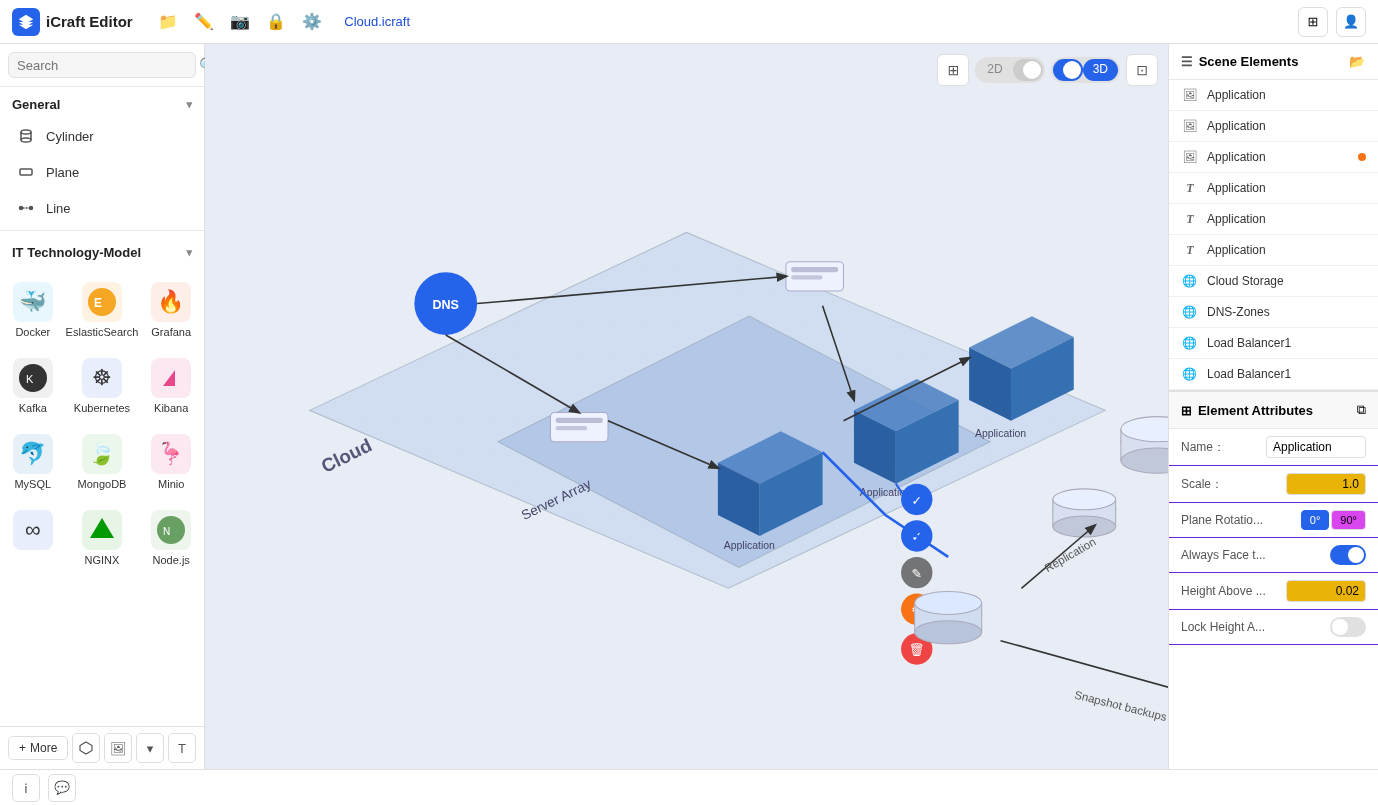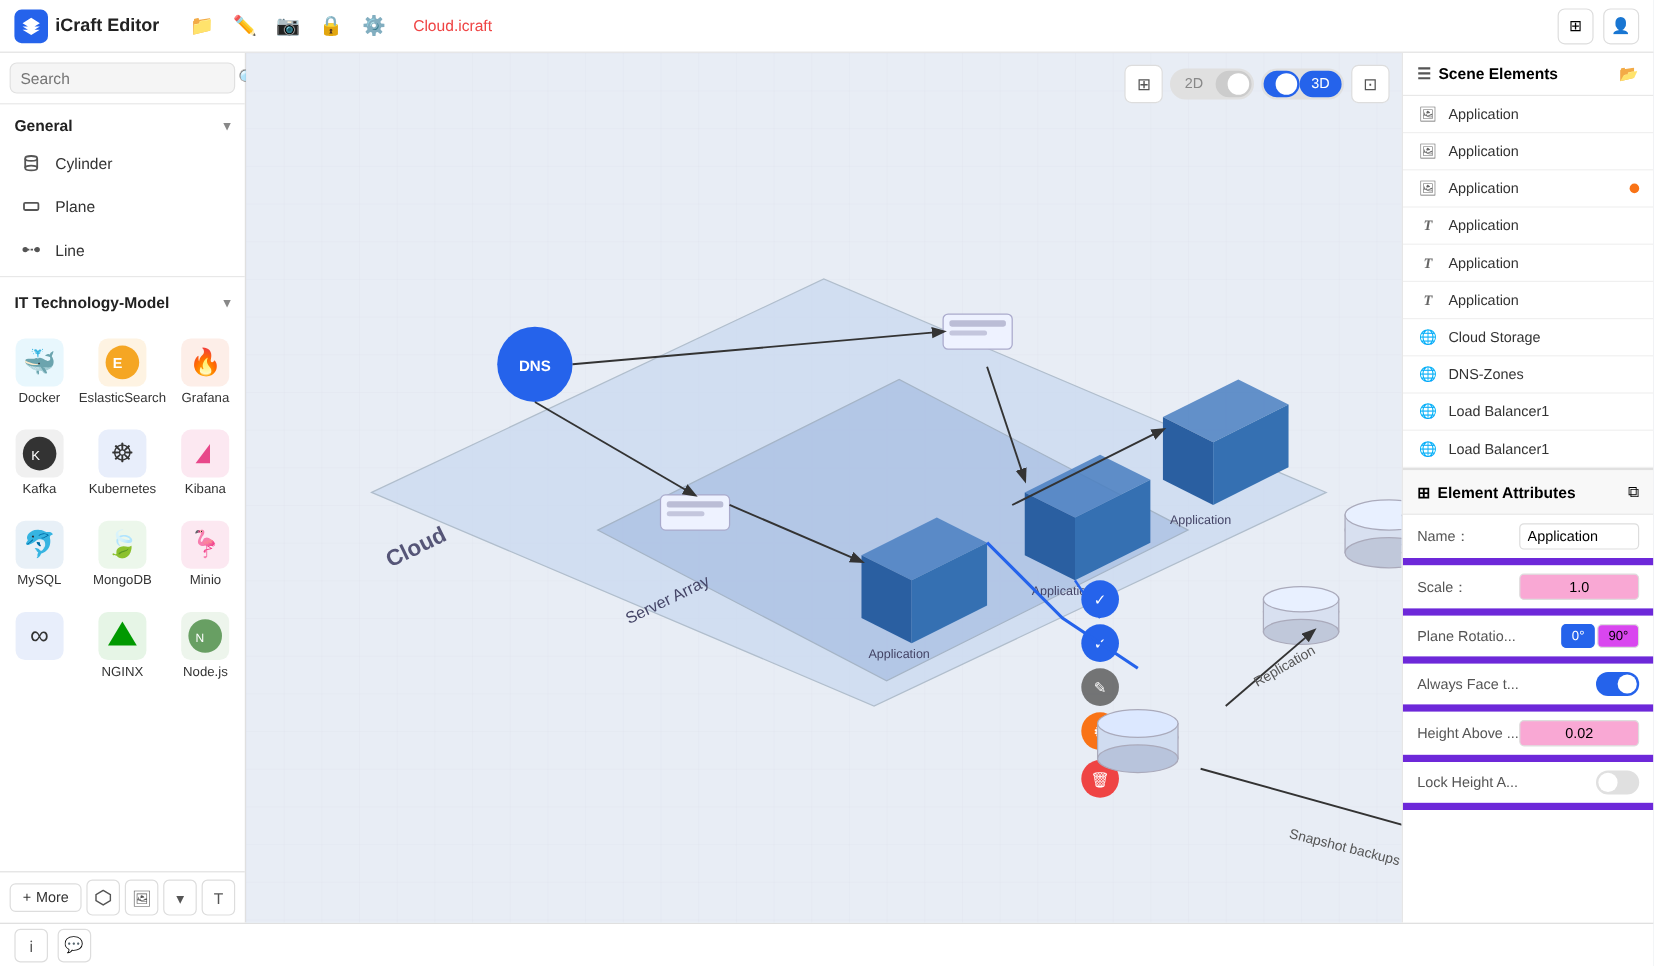--- a/index.html
+++ b/index.html
@@ -5,21 +5,21 @@
     * { box-sizing: border-box; margin: 0; padding: 0; }
     body { font-family: -apple-system, BlinkMacSystemFont, 'Segoe UI', sans-serif; font-size: 13px; background: #f0f0f0; display: flex; flex-direction: column; height: 805px; width: 1378px; overflow: hidden; }
 
     
     #topbar { display: flex; align-items: center; height: 44px; background: #fff; border-bottom: 1px solid #e0e0e0; padding: 0 12px; gap: 10px; flex-shrink: 0; }
     #topbar .logo { display: flex; align-items: center; gap: 6px; font-weight: 700; font-size: 15px; color: #222; }
     #topbar .logo .logo-icon { width: 28px; height: 28px; background: #2563eb; border-radius: 6px; display: flex; align-items: center; justify-content: center; }
     #topbar .logo .logo-icon svg { width: 18px; height: 18px; fill: white; }
     #topbar .toolbar-icons { display: flex; gap: 8px; margin-left: 12px; }
     #topbar .toolbar-icons span { cursor: pointer; color: #555; font-size: 16px; padding: 4px; border-radius: 4px; }
-    #topbar .filename { color: #ef4444; font-size: 13px; margin-left: 8px; }
+    #topbar .filename { color: #1d4ed8; font-size: 13px; margin-left: 8px; }
     #topbar .spacer { flex: 1; }
     #topbar .top-right { display: flex; gap: 8px; }
     #topbar .top-right span { cursor: pointer; width: 30px; height: 30px; display: flex; align-items: center; justify-content: center; border-radius: 6px; border: 1px solid #ddd; }
 
     
     #main { display: flex; flex: 1; overflow: hidden; }
 
     
     #left-sidebar { width: 205px; background: #fff; border-right: 1px solid #e0e0e0; display: flex; flex-direction: column; flex-shrink: 0; }
     #search-bar { padding: 8px; border-bottom: 1px solid #e8e8e8; }
@@ -60,23 +60,23 @@
     #scene-elements-header .header-left .lines-icon { color: #555; }
 
     .scene-item { display: flex; align-items: center; gap: 8px; padding: 6px 12px; cursor: pointer; color: #333; font-size: 12px; border-bottom: 1px solid #f0f0f0; }
     .scene-item .scene-item-icon { width: 18px; height: 18px; display: flex; align-items: center; justify-content: center; color: #666; flex-shrink: 0; }
     .scene-item .dot-orange { width: 8px; height: 8px; background: #f97316; border-radius: 50%; margin-left: auto; }
 
     
     #elem-attrs { border-top: 2px solid #e0e0e0; }
     #elem-attrs-header { display: flex; align-items: center; justify-content: space-between; padding: 10px 12px; background: #f8f8f8; border-bottom: 1px solid #e8e8e8; }
     #elem-attrs-header .header-left { display: flex; align-items: center; gap: 6px; font-weight: 600; font-size: 13px; }
-    .attr-row { display: flex; align-items: center; padding: 7px 12px; border-bottom: 6px solid #6d28d9; font-size: 12px; color: #333; }
+    .attr-row { display: flex; align-items: center; padding: 7px 12px; border-bottom: 1px solid #6d28d9; font-size: 12px; color: #333; }
     .attr-row .attr-label { flex: 1; color: #555; }
-    .attr-row .attr-input { width: 100px; padding: 3px 6px; border: 1px solid #ddd; border-radius: 4px; font-size: 12px; text-align: center; background: #f9a8d4; }
+    .attr-row .attr-input { width: 80px; padding: 3px 6px; border: 1px solid #ddd; border-radius: 4px; font-size: 12px; text-align: right; background: #eab308; }
     .attr-row .attr-input-wide { width: 100px; padding: 3px 6px; border: 1px solid #ddd; border-radius: 4px; font-size: 12px; background: #fff; }
     .attr-row .btn-group { display: flex; gap: 2px; }
     .attr-row .btn-group .seg-btn { padding: 3px 8px; border: 1px solid #ddd; border-radius: 4px; font-size: 11px; background: #d946ef; cursor: pointer; }
     .attr-row .btn-group .seg-btn.active { background: #2563eb; color: #fff; border-color: #2563eb; }
     .toggle-switch { width: 36px; height: 20px; background: #e0e0e0; border-radius: 10px; position: relative; cursor: pointer; transition: background 0.2s; }
     .toggle-switch.on { background: #2563eb; }
     .toggle-switch::after { content: ''; position: absolute; width: 16px; height: 16px; background: #fff; border-radius: 50%; top: 2px; left: 2px; transition: left 0.2s; }
     .toggle-switch.on::after { left: 18px; }
 
     

